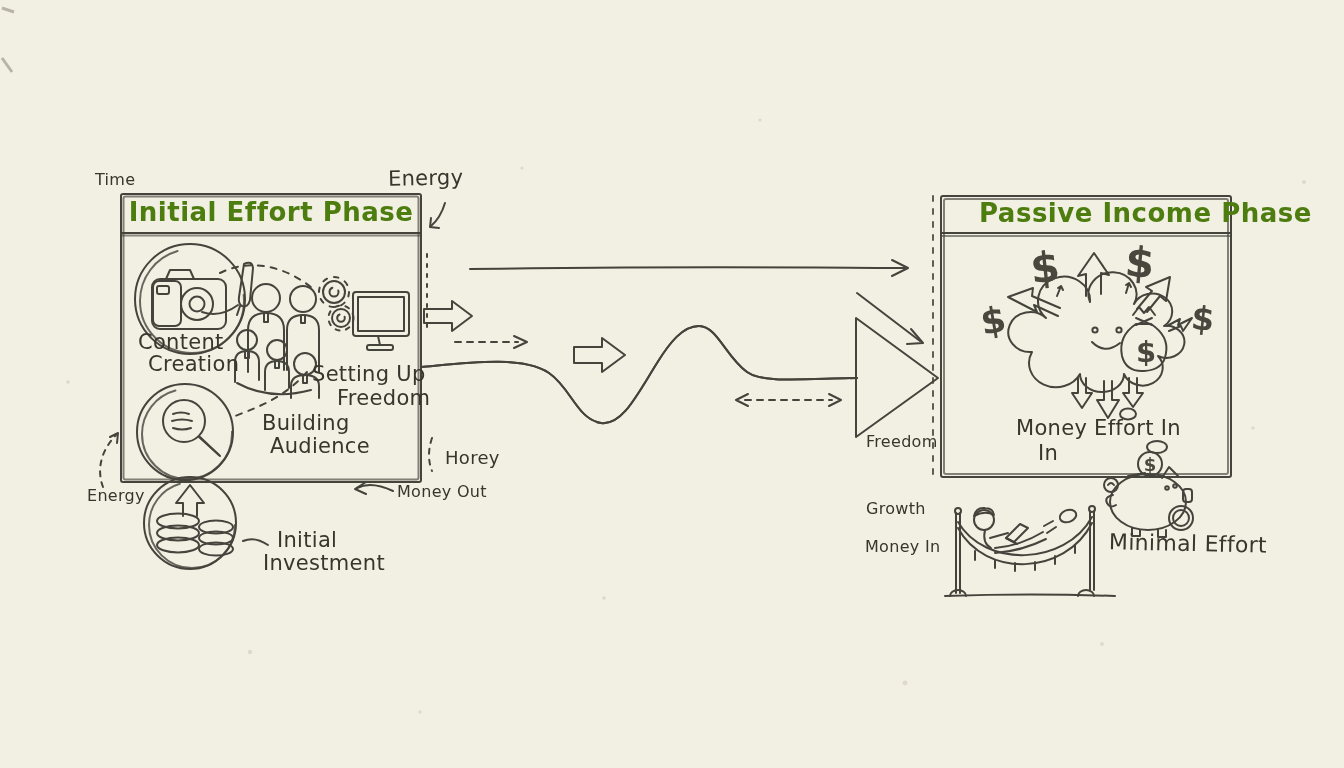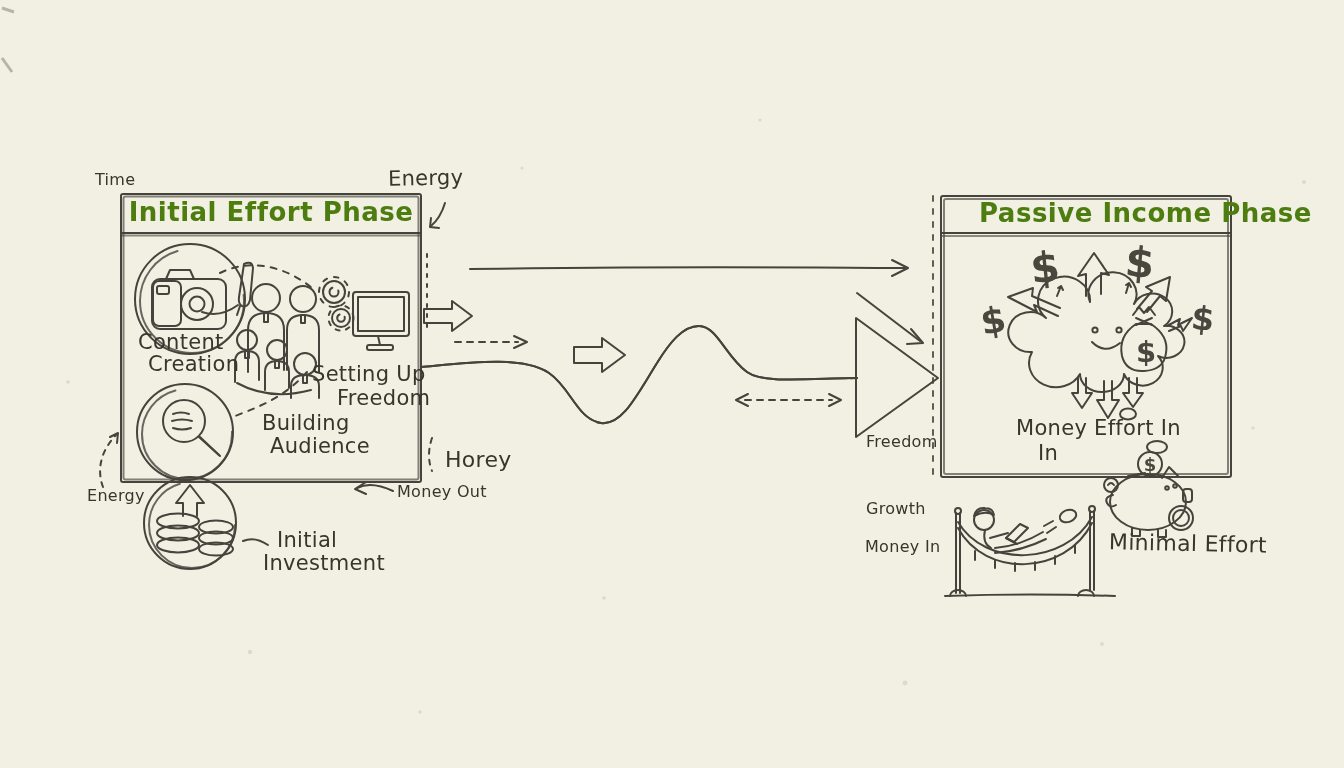--- a/index.html
+++ b/index.html
@@ -4,21 +4,21 @@
 <style>
   html,body{margin:0;padding:0;}
   body{background:#e8e5d8;font-family:"DejaVu Sans",sans-serif;}
   .stage{position:relative;width:1344px;height:768px;background:#f2efe3;overflow:hidden;}
   .stage svg{position:absolute;top:0;left:0;}
   .sk path,.sk circle,.sk ellipse,.sk rect,.sk line,.sk polyline,.sk polygon{
     stroke:#45443c;fill:none;stroke-width:2;stroke-linecap:round;stroke-linejoin:round;}
   .lbl{position:absolute;color:#38362c;font-size:16px;white-space:nowrap;letter-spacing:.3px;}
   .title{font-weight:bold;font-size:26px;text-align:center;color:#4d7c0f;letter-spacing:.5px;}
   .big{font-size:21px;}
-  .sm{font-size:22px;}
+  .sm{font-size:18px;}
   .tilt1{transform:rotate(-1.2deg);}
   .tilt2{transform:rotate(1.2deg);}
   .dollar{font-family:"DejaVu Sans",sans-serif;font-weight:bold;fill:#4a483e;stroke:none;}
 </style>
 </head>
 <body>
 
 <div class="stage">
 
 <svg width="1344" height="768" viewBox="0 0 1344 768">

